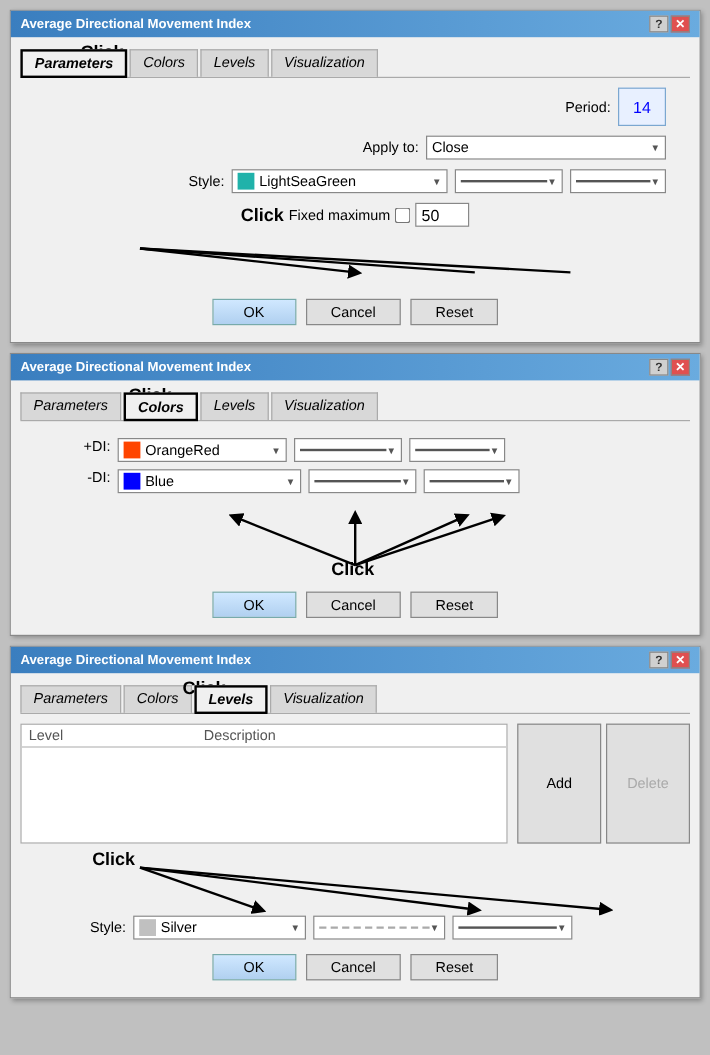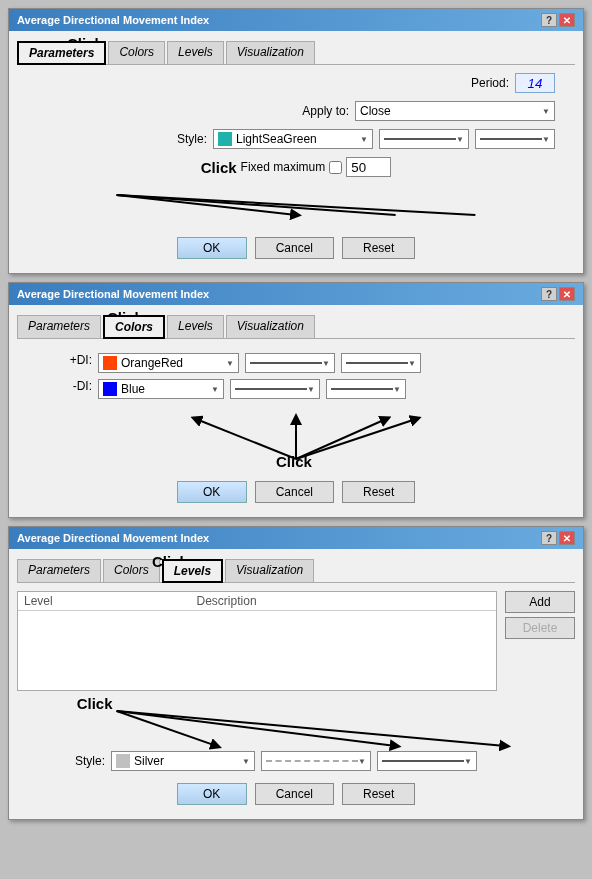--- a/index.html
+++ b/index.html
@@ -96,22 +96,21 @@
 
     .label {
       text-align: right;
       min-width: 80px;
     }
 
     .input-box {
       border: 1px solid #7ba7d0;
       background: #fff;
       padding: 1px 4px;
-      height: 20px;
-      font-style: italic;
+      height: 32px;
     }
 
     .period-input {
       width: 40px;
       color: #00f;
       background: #e8f0ff;
       border: 1px solid #7ba7d0;
       text-align: center;
     }
 
@@ -233,21 +232,21 @@
     }
 
     .di-label {
       min-width: 35px;
       text-align: right;
     }
 
     
     .side-buttons {
       display: flex;
-      flex-direction: column;
+      flex-direction: row;
       gap: 4px;
     }
 
     .btn-side {
       padding: 3px 10px;
       border: 1px solid #888;
       background: #e0e0e0;
       cursor: pointer;
       font-size: 12px;
       min-width: 70px;
@@ -313,21 +312,21 @@
     <div class="form-row" style="justify-content:flex-end; margin-right:20px;">
       <span class="label">Apply to:</span>
       <div class="dropdown apply-dropdown" style="width:200px;">
         <span>Close</span>
         <span class="dropdown-arrow">▼</span>
       </div>
     </div>
 
     <div class="form-row" style="justify-content:flex-end; margin-right:20px;">
       <span class="label">Style:</span>
-      <div class="dropdown style-dropdown" style="width:160px;">
+      <div class="dropdown style-dropdown" style="width:180px;">
         <span style="display:flex;align-items:center;">
           <span class="color-dot" style="background:#20b2aa;"></span>
           <span>LightSeaGreen</span>
         </span>
         <span class="dropdown-arrow">▼</span>
       </div>
       <div class="dropdown line-dropdown" style="width:90px; border:1px solid #888;">
         <div class="line-solid"></div>
         <span class="dropdown-arrow">▼</span>
       </div>
@@ -402,21 +401,21 @@
         <span class="dropdown-arrow">▼</span>
       </div>
       <div class="dropdown line-dropdown2" style="width:80px;">
         <div class="line-solid"></div>
         <span class="dropdown-arrow">▼</span>
       </div>
     </div>
 
     <div class="di-row" style="margin-left:40px;">
       <span class="di-label">-DI:</span>
-      <div class="dropdown style-dropdown" style="width:126px;">
+      <div class="dropdown style-dropdown" style="width:153px;">
         <span style="display:flex;align-items:center;">
           <span class="color-dot" style="background:#0000ff;"></span>
           <span>Blue</span>
         </span>
         <span class="dropdown-arrow">▼</span>
       </div>
       <div class="dropdown line-dropdown" style="width:90px;">
         <div class="line-solid"></div>
         <span class="dropdown-arrow">▼</span>
       </div>

